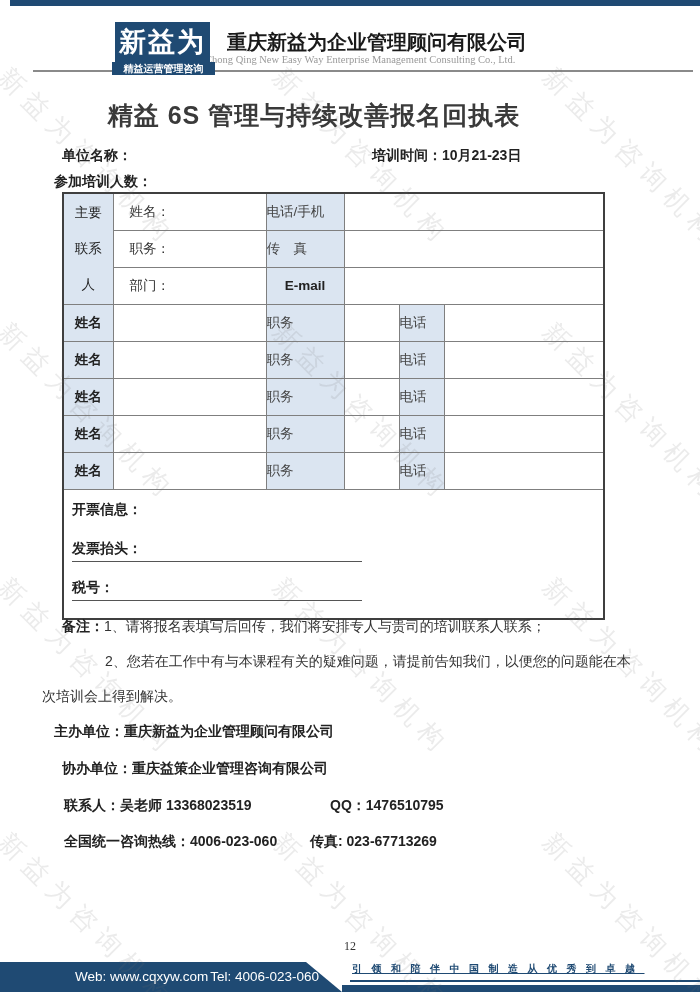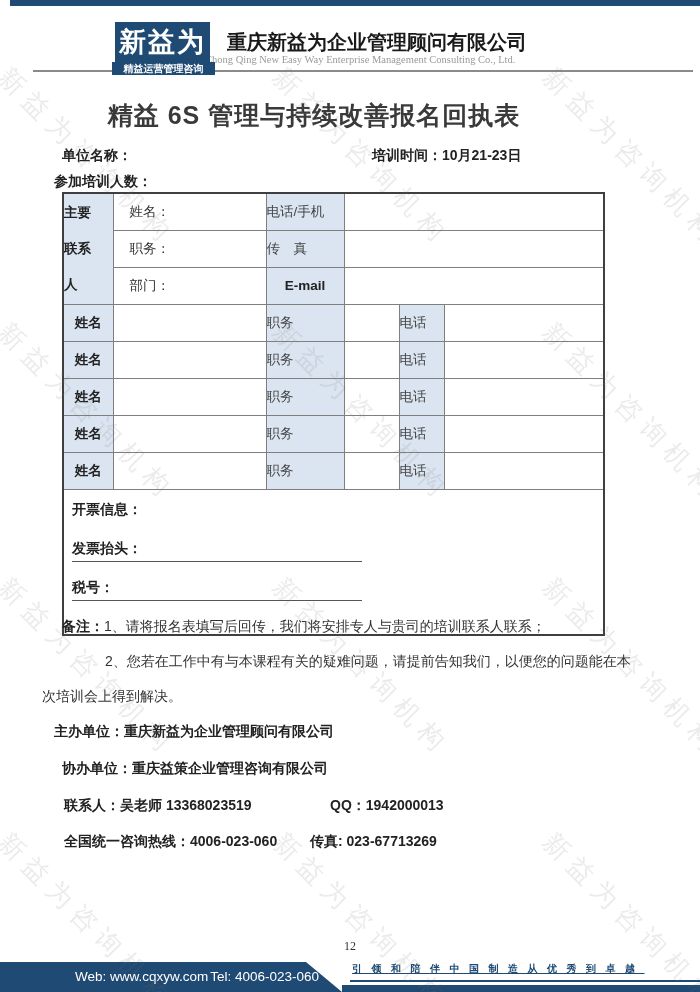--- a/index.html
+++ b/index.html
@@ -29,27 +29,27 @@
   .unit-label { left:62px; top:147px; font-size:14px; font-weight:bold; color:#222; }
   .time-label { left:372px; top:147px; font-size:14px; font-weight:bold; color:#222; }
   .count-label { left:54px; top:173px; font-size:14px; font-weight:bold; color:#222; }
 
   
   .form-table-wrap { left:62px; top:192px; }
   table { border-collapse:collapse; table-layout:fixed; width:541px; border:2px solid #3f3f3f; }
   td { border:1px solid #7f7f7f; font-size:13.5px; color:#333; overflow:hidden; }
   tr.r { height:37px; }
   td.shaded { background:var(--shade,#dbe5f1); }
-  td.rowhead { font-weight:bold; white-space:pre-line; line-height:36px; color:#222;}
+  td.rowhead { text-align:center; font-weight:normal; white-space:pre-line; line-height:36px; color:#222;}
   td.field { text-align:left; padding-left:16px; color:#333; }
   td.key { text-align:left; color:#444; }
   td.key-bold { text-align:center; font-weight:bold; color:#222; }
   td.name-label { text-align:center; font-weight:bold; color:#222; }
   tr.invoice-row { height:107px; }
-  td.invoice-cell { vertical-align:top; padding:11px 0 16px 8px;margin-left:32px; }
+  td.invoice-cell { vertical-align:top; padding:11px 0 0 8px;margin-left:32px; }
   .inv-line { display:block; font-weight:bold; color:#222; font-size:14px; }
   .inv-plain { margin-bottom:21px; }
   .inv-underlined { width:290px; border-bottom:1.5px solid #555; padding-bottom:3px; margin-bottom:17px; }
 
   
   .note1 { left:62px; top:618px; font-size:14px; width:600px; }
   .note1 b { color:#222; }
   .note2 { left:105px; top:653px; font-size:14px; width:580px; }
   .note3 { left:42px; top:688px; font-size:14px; width:600px; }
 
@@ -177,21 +177,21 @@
     </table>
 </div>
 
 <div class="abs note1"><b>备注：</b><span>1、请将报名表填写后回传，我们将安排专人与贵司的培训联系人联系；</span></div>
 <div class="abs note2">2、您若在工作中有与本课程有关的疑难问题，请提前告知我们，以便您的问题能在本</div>
 <div class="abs note3">次培训会上得到解决。</div>
 
 <div class="abs org org-host">主办单位：重庆新益为企业管理顾问有限公司</div>
 <div class="abs org org-cohost">协办单位：重庆益策企业管理咨询有限公司</div>
 <div class="abs org org-contact">联系人：吴老师 13368023519</div>
-<div class="abs org org-qq">QQ：1942000013</div>
+<div class="abs org org-qq">QQ：1476510795</div>
 <div class="abs org org-hotline">全国统一咨询热线：4006-023-060</div>
 <div class="abs org org-fax">传真: 023-67713269</div>
 
 <div class="abs page-number">12</div>
 <div class="abs footer-bar">
   <span>Web: www.cqxyw.com</span><span class="tel">Tel:  4006-023-060</span>
 </div>
 <div class="abs footer-slogan">引领和陪伴中国制造从优秀到卓越</div>
 <div class="abs footer-line"></div>
 <div class="abs footer-strip"></div>

